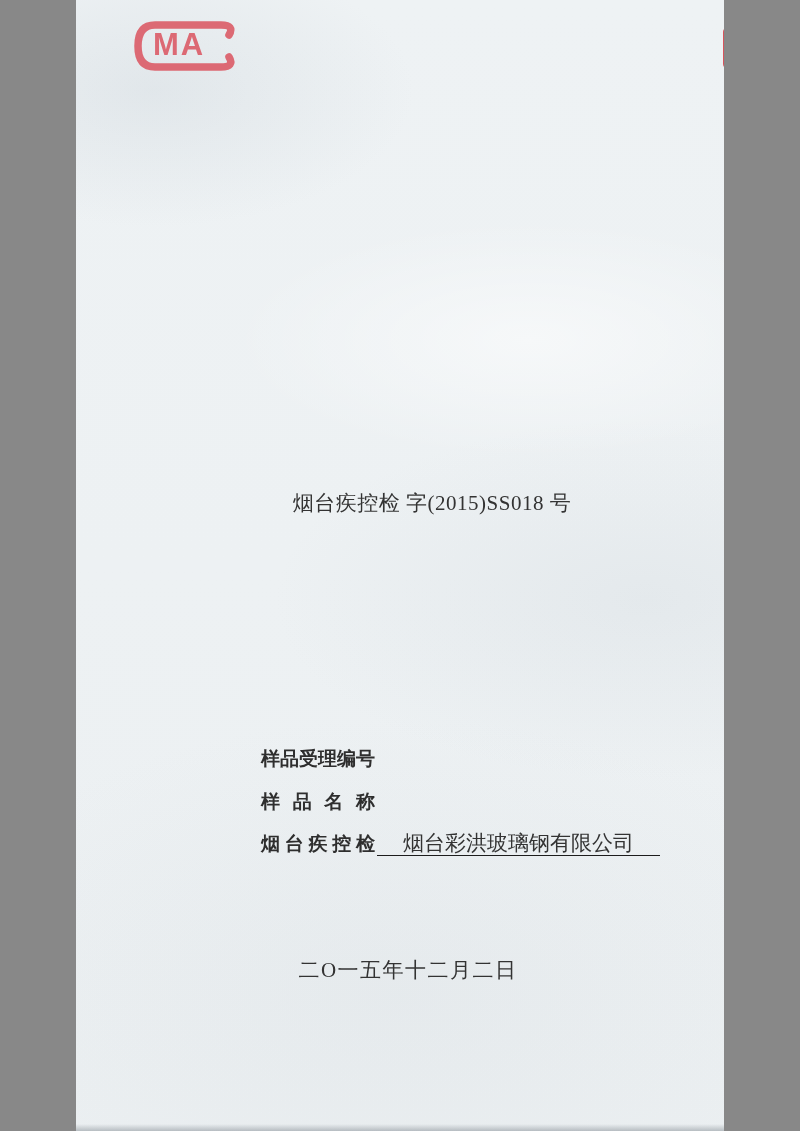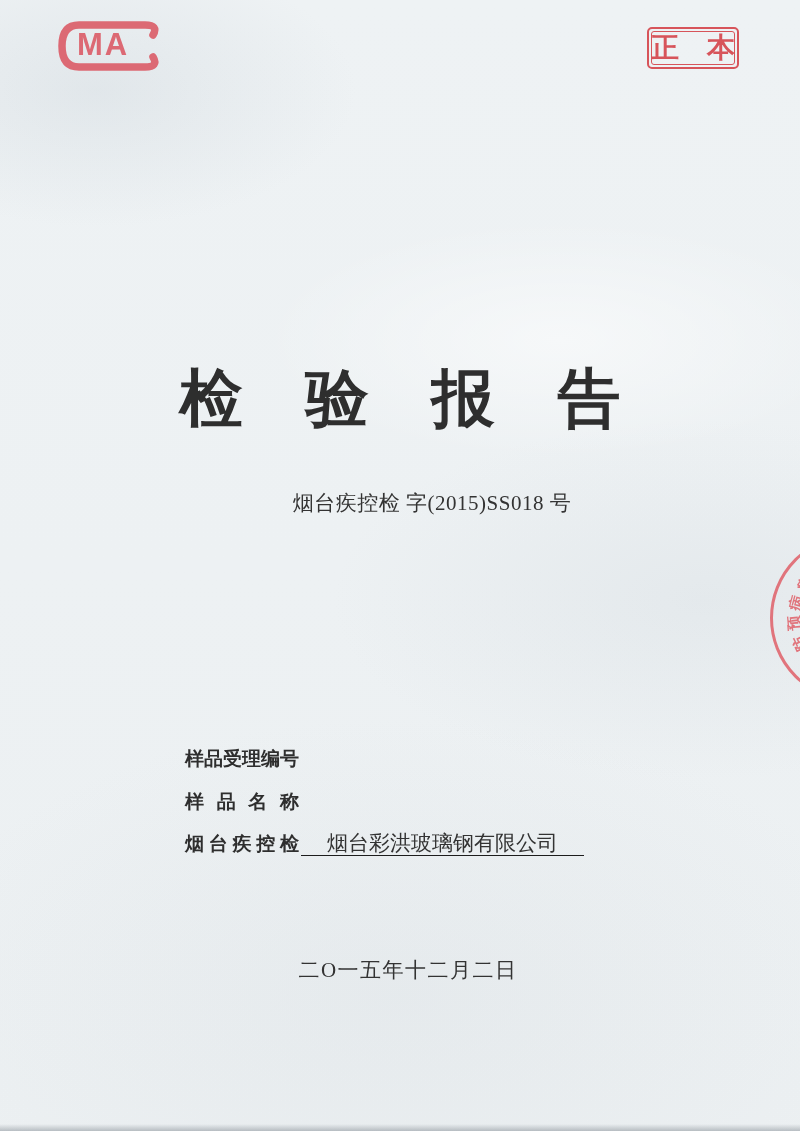--- a/index.html
+++ b/index.html
@@ -1,18 +1,18 @@
 <!DOCTYPE html>
 <html><head>
 <meta charset="utf-8">
 <style>
   html,body{margin:0;padding:0;background:#888;}
   .page{
     position:relative;
-    width:800px;height:1131px;
+    width:648px;height:1131px;
     margin:0 auto;
     overflow:hidden;
     font-family:"Liberation Serif","DejaVu Serif",serif;
     color:#2b2b2b;
     background-image:
       radial-gradient(ellipse 420px 220px at 12% 8%, rgba(198,207,214,.32), transparent 62%),
       radial-gradient(ellipse 620px 300px at 88% 53%, rgba(196,205,212,.22), transparent 60%),
       radial-gradient(ellipse 760px 420px at 50% 88%, rgba(205,212,217,.22), transparent 66%),
       radial-gradient(ellipse 500px 200px at 70% 30%, rgba(255,255,255,.5), transparent 60%),
       linear-gradient(#eef2f4,#ecf0f2);
@@ -99,21 +99,20 @@
     </svg>
     <div class="ma-text">MA</div>
   </div>
 
   <div class="original-stamp">
     <span class="inner"></span>
     <span class="txt">正　本</span>
   </div>
 
 
-  <div class="report-title">检　验　报　告</div>
 
   <div class="doc-number">烟台疾控检 字(2015)SS018 号</div>
 
   <div class="frow" style="top:746px">
     <div class="flabel">样品受理编号</div>
   </div>
   <div class="frow" style="top:789px">
     <div class="flabel">样品名称</div>
   </div>
   <div class="frow" style="top:831px">

